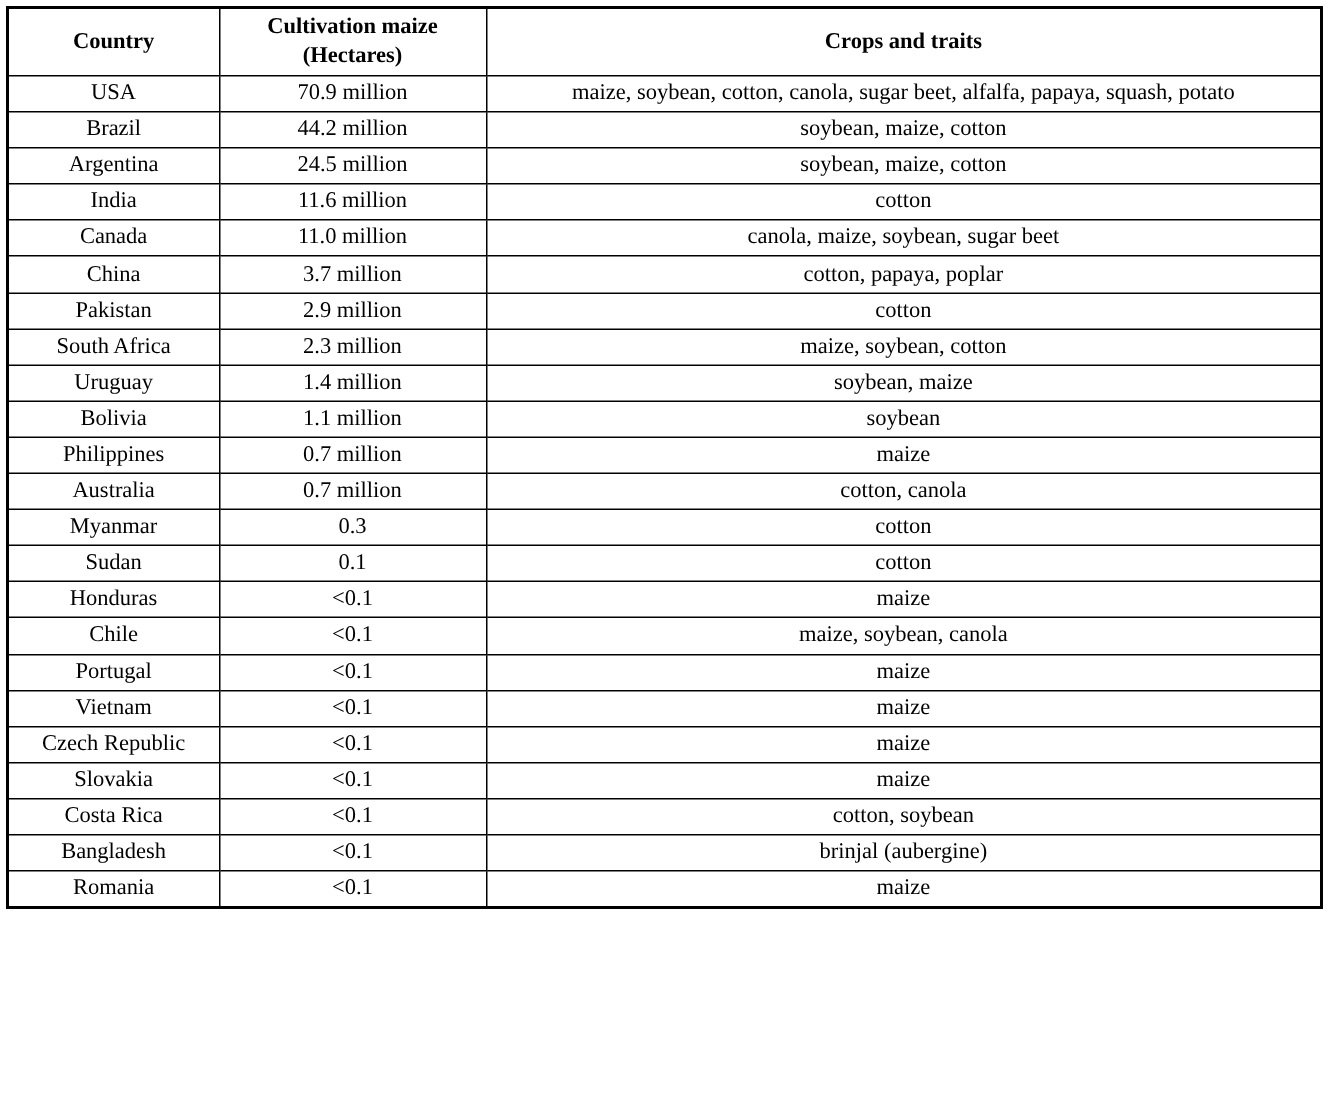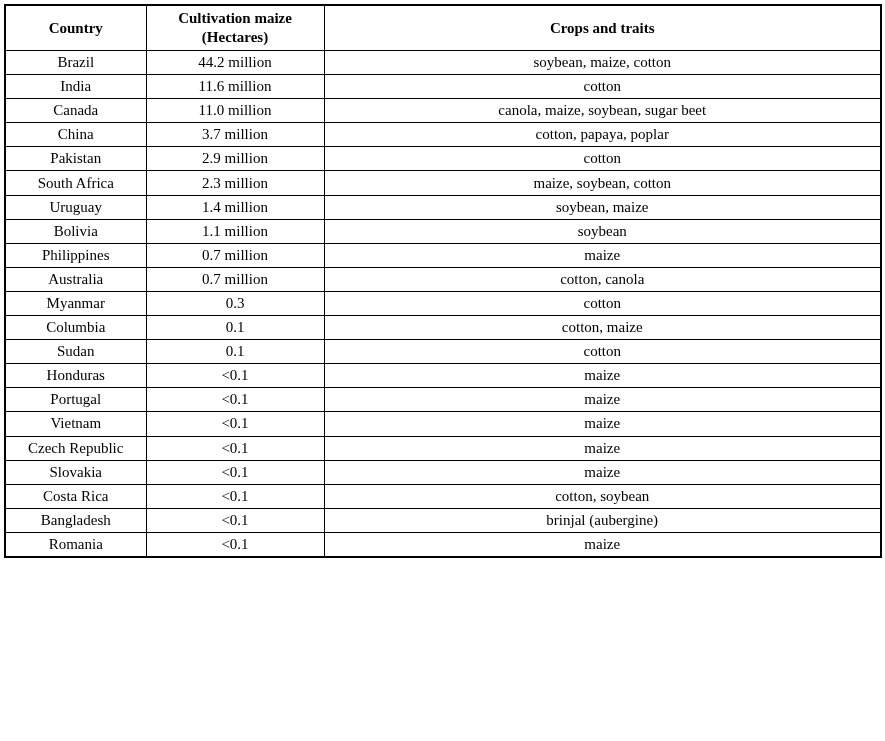--- a/index.html
+++ b/index.html
@@ -58,27 +58,37 @@
       <col class="col-crops">
     </colgroup>
     <thead>
       <tr>
         <th>Country</th>
         <th>Cultivation maize (Hectares)</th>
         <th>Crops and traits</th>
       </tr>
     </thead>
     <tbody id="table-body">
+  <tr>
+    <td>USA</td>
+    <td>70.9 million</td>
+    <td>maize, soybean, cotton, canola, sugar beet, alfalfa, papaya, squash, potato</td>
+  </tr>
 
   <tr>
     <td>Brazil</td>
     <td>44.2 million</td>
     <td>soybean, maize, cotton</td>
   </tr>
 
+  <tr>
+    <td>Argentina</td>
+    <td>24.5 million</td>
+    <td>soybean, maize, cotton</td>
+  </tr>
 
   <tr>
     <td>India</td>
     <td>11.6 million</td>
     <td>cotton</td>
   </tr>
 
   <tr>
     <td>Canada</td>
     <td>11.0 million</td>
@@ -130,38 +140,38 @@
 
 
   <tr>
     <td>Myanmar</td>
     <td>0.3</td>
     <td>cotton</td>
   </tr>
 
 
 
-  <tr>
-    <td>Columbia</td>
-    <td>0.1</td>
-    <td>cotton, maize</td>
-  </tr>
 
   <tr>
     <td>Sudan</td>
     <td>0.1</td>
     <td>cotton</td>
   </tr>
 
   <tr>
     <td>Honduras</td>
     <td>&lt;0.1</td>
     <td>maize</td>
   </tr>
 
+  <tr>
+    <td>Chile</td>
+    <td>&lt;0.1</td>
+    <td>maize, soybean, canola</td>
+  </tr>
 
   <tr>
     <td>Portugal</td>
     <td>&lt;0.1</td>
     <td>maize</td>
   </tr>
 
   <tr>
     <td>Vietnam</td>
     <td>&lt;0.1</td>

